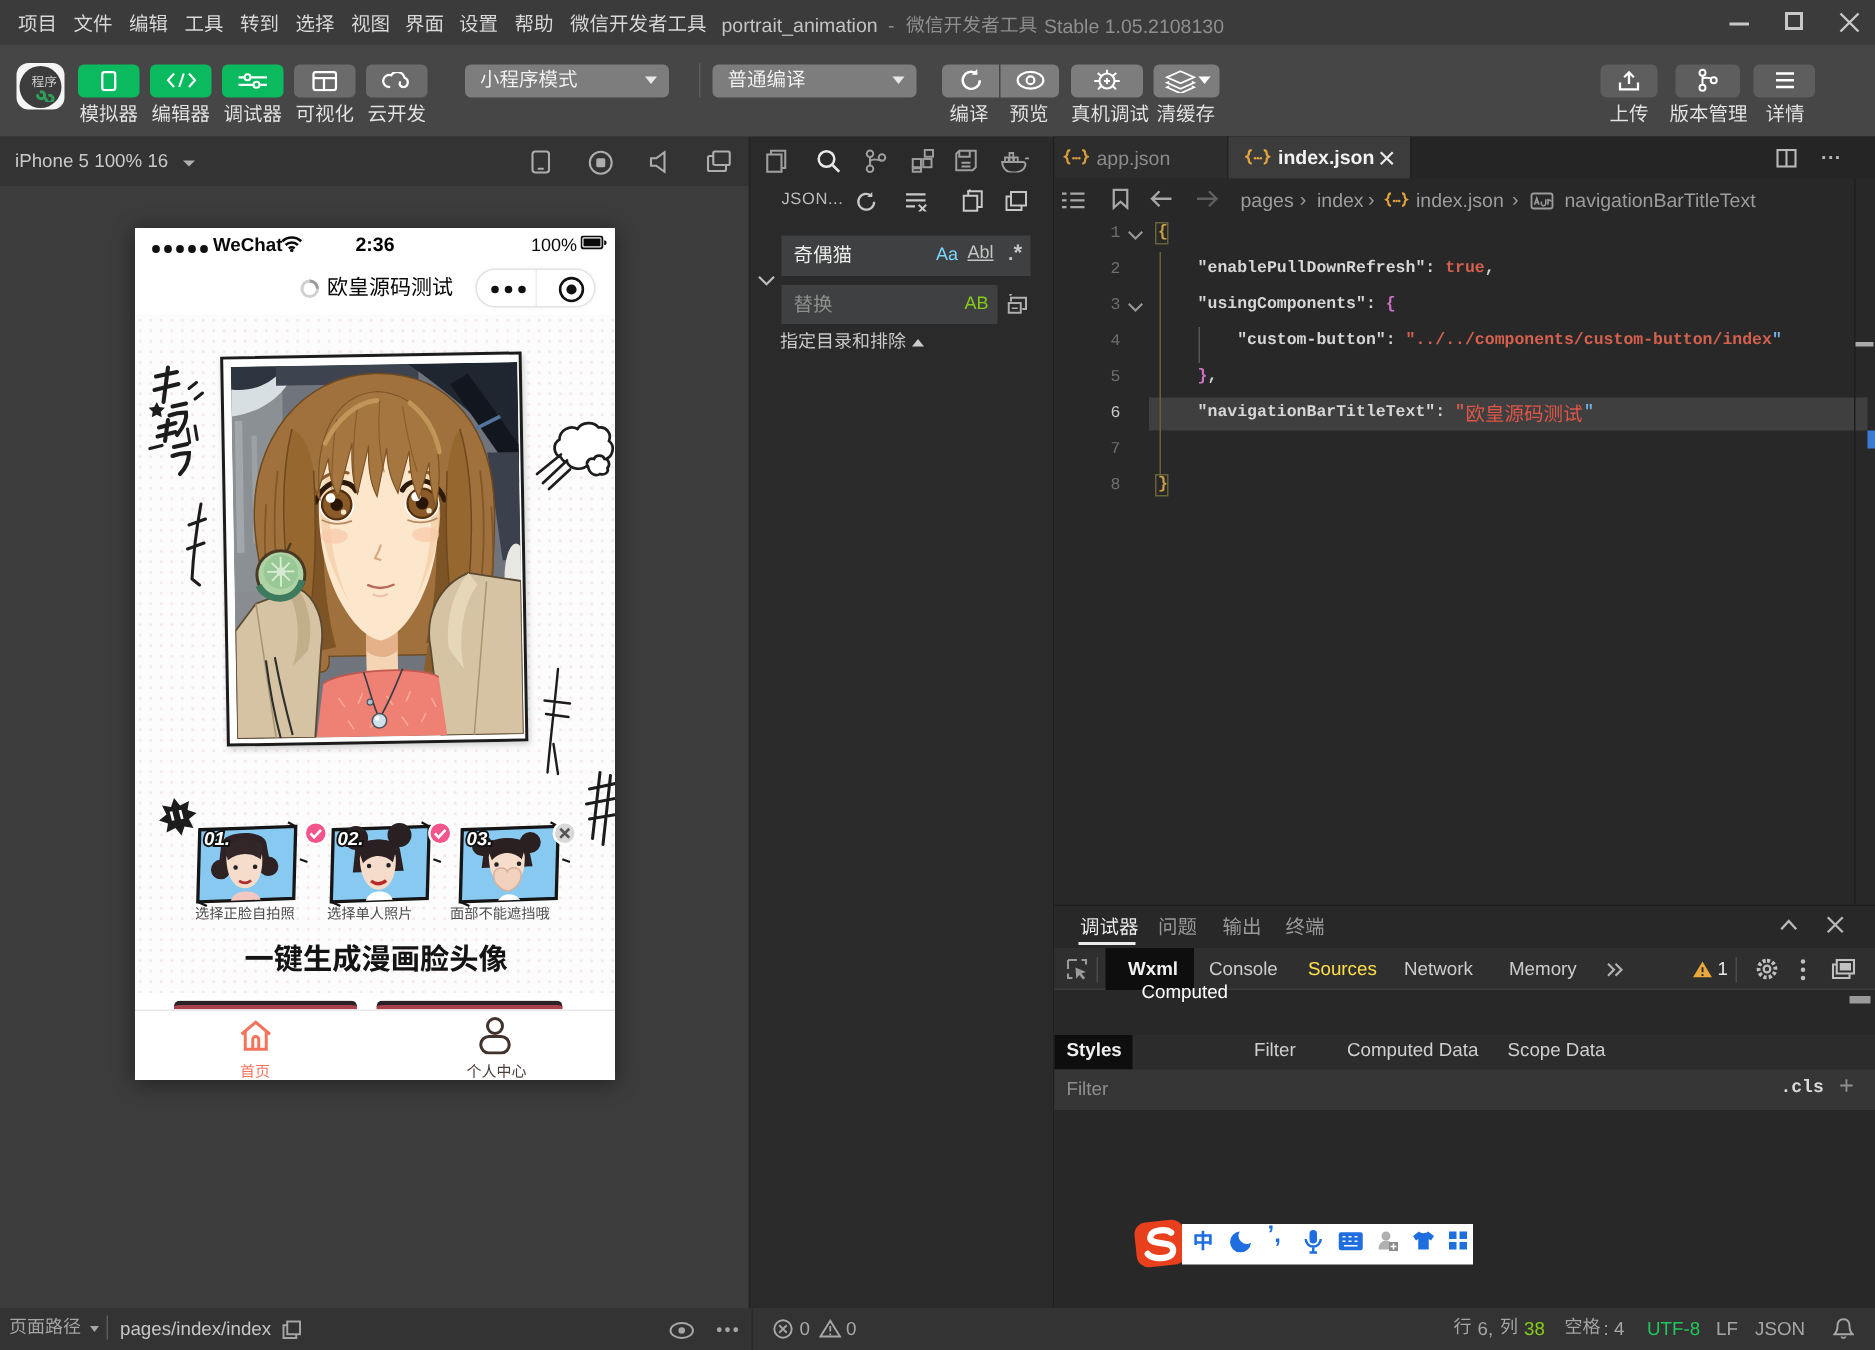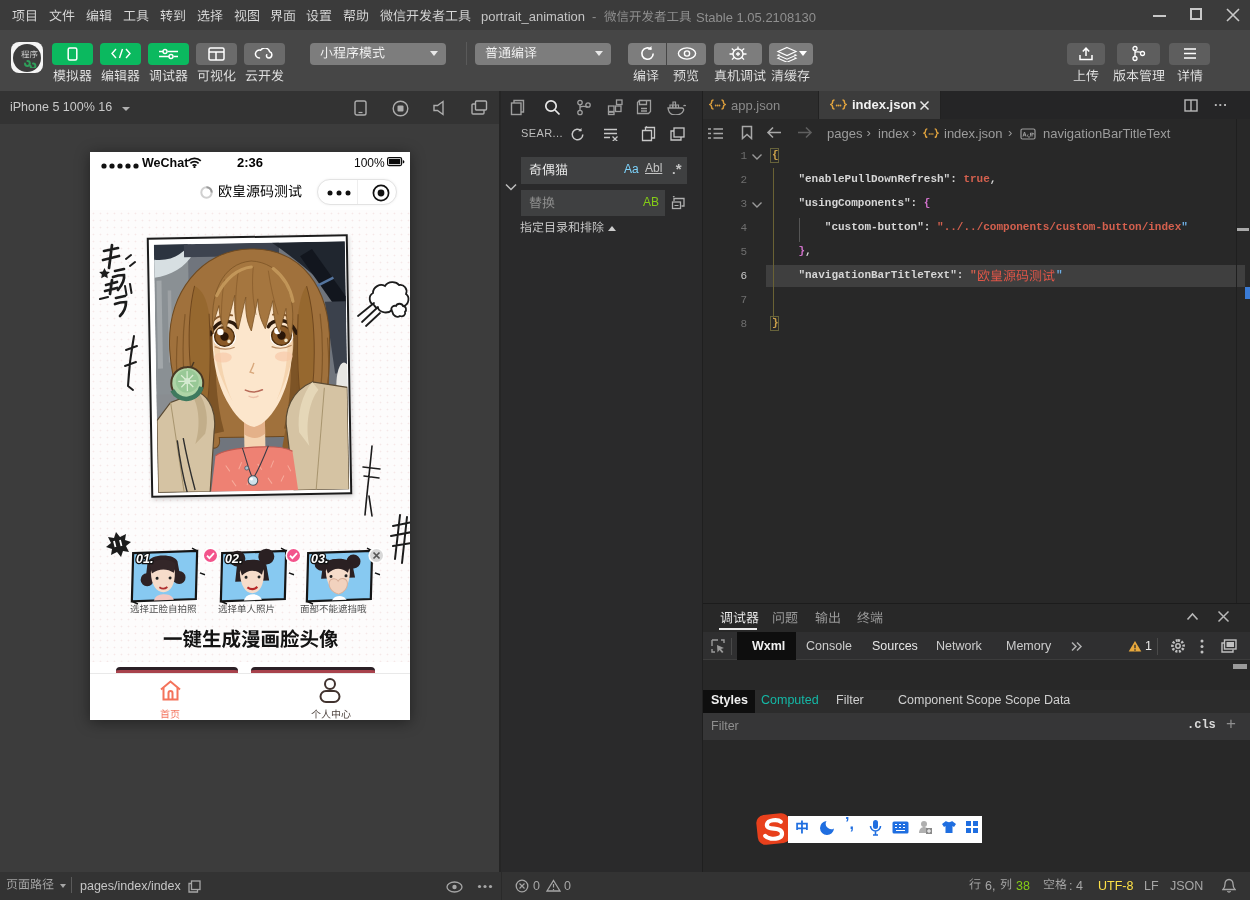--- a/index.html
+++ b/index.html
@@ -720,21 +720,21 @@
       <rect x="8.5" y="7" width="5.5" height="5.5" fill="none" stroke="#9e9e9e" stroke-width="1.3"></rect>
       <rect x="9.5" y="1" width="5.5" height="4.5" fill="none" stroke="#9e9e9e" stroke-width="1.3"></rect>
     </svg>
     <svg style="position:absolute;left:636px;top:99px" width="16" height="16">
       <path d="M1.5 3.5 3.5 1.5h11v11l-2 2h-11z M3.5 1.5v4h7v-4M5 9.5h6M5 12h6" fill="none" stroke="#9e9e9e" stroke-width="1.3"></path>
     </svg>
     <svg style="position:absolute;left:666px;top:100px" width="20" height="15">
       <path d="M2 8h14c1 0 2 1 1.5 2.5-1 3-4 4.5-8 4.5-4.5 0-7-2.5-7.5-7z" fill="none" stroke="#9e9e9e" stroke-width="1.3"></path>
       <path d="M4 8V5h2.5v3M7 8V5h2.5v3M10 8V5h2.5v3M7 4.5V2h2.5v2.5M17.5 6c.8-.8 2-.8 2.5 0" fill="none" stroke="#9e9e9e" stroke-width="1.2"></path>
     </svg>
-    <div style="position:absolute;left:521px;top:127px;font:11px Liberation Sans,sans-serif;color:#bdbdbd;letter-spacing:.4px">SEAR...</div>
+    <div style="position:absolute;left:521px;top:127px;font:11px Liberation Sans,sans-serif;color:#bdbdbd;letter-spacing:.4px">JSON...</div>
     <svg style="position:absolute;left:570px;top:127px" width="15" height="15">
       <path d="M12.8 7.5a5.3 5.3 0 1 1-1.6-3.8" fill="none" stroke="#c8c8c8" stroke-width="1.5"></path>
       <path d="M11.5 1v3.3H8.2z" fill="#c8c8c8"></path>
     </svg>
     <svg style="position:absolute;left:603px;top:128px" width="16" height="13">
       <path d="M1 1.5h13M1 5.5h13M1 9.5h6" stroke="#c8c8c8" stroke-width="1.5" fill="none"></path>
       <path d="M9.5 8.5l5 5M14.5 8.5l-5 5" stroke="#c8c8c8" stroke-width="1.3"></path>
     </svg>
     <svg style="position:absolute;left:641px;top:126px" width="15" height="16">
       <path d="M4.5 4.5v-3h9v10.5h-3" fill="none" stroke="#c8c8c8" stroke-width="1.3"></path>
@@ -914,21 +914,21 @@
     </svg>
     <div style="position:absolute;left:703px;top:632px;width:547px;height:28px;background:#2f2f30;border-bottom:1px solid #3c3c3c"></div>
     <svg style="position:absolute;left:711px;top:639px" width="15" height="15">
       <path d="M1 1h6M1 1v6M1 10v3h3M10 1h3v3" fill="none" stroke="#9a9a9a" stroke-width="1.4"></path>
       <path d="M6 6l7 3-3 1 2.5 3-1.5 1-2.5-3-2 2.5z" fill="#9a9a9a"></path>
     </svg>
     <div style="position:absolute;left:731px;top:638px;width:1px;height:17px;background:#4a4a4a"></div>
     <div style="position:absolute;left:737px;top:632px;width:59px;height:28px;background:#0e0e0e"></div>
     <div style="position:absolute;left:752px;top:639px;font:bold 12.5px Liberation Sans,sans-serif;color:#f0f0f0">Wxml</div>
     <div style="position:absolute;left:806px;top:639px;font:12.5px Liberation Sans,sans-serif;color:#cccccc">Console</div>
-    <div style="position:absolute;left:872px;top:639px;font:12.5px Liberation Sans,sans-serif;color:#e5e5e5">Sources</div>
+    <div style="position:absolute;left:872px;top:639px;font:12.5px Liberation Sans,sans-serif;color:#fde047">Sources</div>
     <div style="position:absolute;left:936px;top:639px;font:12.5px Liberation Sans,sans-serif;color:#cccccc">Network</div>
     <div style="position:absolute;left:1006px;top:639px;font:12.5px Liberation Sans,sans-serif;color:#cccccc">Memory</div>
     <svg style="position:absolute;left:1070px;top:641px" width="13" height="11">
       <path d="M2 1.5 6 5.5 2 9.5M7 1.5 11 5.5 7 9.5" fill="none" stroke="#b0b0b0" stroke-width="1.5"></path>
     </svg>
     <svg style="position:absolute;left:1128px;top:640px" width="14" height="12">
       <path d="M7 1 13.3 11.5H.7Z" fill="#e8a83c"></path>
       <path d="M7 4.8v3.4M7 9.3v1.4" stroke="#2a2a2a" stroke-width="1.3"></path>
     </svg>
     <div style="position:absolute;left:1145px;top:639px;font:12.5px Liberation Sans,sans-serif;color:#e8e8e8">1</div>
@@ -944,23 +944,23 @@
     </svg>
     <svg style="position:absolute;left:1221px;top:639px" width="16" height="14">
       <rect x="3.5" y="1" width="11.5" height="9" fill="none" stroke="#c0c0c0" stroke-width="1.4"></rect>
       <path d="M3.5 4H1v9h11v-2.5" fill="none" stroke="#c0c0c0" stroke-width="1.4"></path>
       <path d="M5.5 3h7.5v5H5.5z" fill="#c0c0c0"></path>
     </svg>
     <div style="position:absolute;left:1233px;top:664px;width:14px;height:5px;background:#9a9a9a"></div>
     <div style="position:absolute;left:703px;top:690px;width:547px;height:23px;background:#2c2c2c"></div>
     <div style="position:absolute;left:703px;top:690px;width:52px;height:23px;background:#0e0e0e"></div>
     <div style="position:absolute;left:711px;top:693px;font:bold 12.5px Liberation Sans,sans-serif;color:#f0f0f0">Styles</div>
-    <div style="position:absolute;left:761px;top:693px;font:12.5px Liberation Sans,sans-serif;color:#14b8a6">Computed</div>
+    <div style="position:absolute;left:761px;top:654px;font:12.5px Liberation Sans,sans-serif;color:#ffffff">Computed</div>
     <div style="position:absolute;left:836px;top:693px;font:12.5px Liberation Sans,sans-serif;color:#cfcfcf">Filter</div>
-    <div style="position:absolute;left:898px;top:693px;font:12.5px Liberation Sans,sans-serif;color:#cfcfcf">Component Scope</div>
+    <div style="position:absolute;left:898px;top:693px;font:12.5px Liberation Sans,sans-serif;color:#cfcfcf">Computed Data</div>
     <div style="position:absolute;left:1005px;top:693px;font:12.5px Liberation Sans,sans-serif;color:#cfcfcf">Scope Data</div>
     <div style="position:absolute;left:703px;top:713px;width:547px;height:27px;background:#363637"></div>
     <div style="position:absolute;left:711px;top:719px;font:12.5px Liberation Sans,sans-serif;color:#8f8f8f">Filter</div>
     <div style="position:absolute;left:1187px;top:718px;font:bold 12px Liberation Mono,monospace;color:#dadada">.cls</div>
     <div style="position:absolute;left:1226px;top:714px;font:17px Liberation Sans,sans-serif;color:#8f8f8f">+</div>
     <div style="position:absolute;left:757px;top:814px;width:33px;height:30px;background:#e8401c;border-radius:8px;transform:rotate(-6deg)"></div>
     <div style="position:absolute;left:788px;top:816px;width:194px;height:27px;background:#fff"></div>
     <svg style="position:absolute;left:759px;top:815px;transform:rotate(-6deg)" width="30" height="28">
       <path d="M22.5 7.5C20 4.5 10 4 8.5 8.5 7 13.5 15 13 19.5 15c4.5 2 4 7.5-1.5 8.5-4.5.8-10.5-.5-12.5-3.5" fill="none" stroke="#fff" stroke-width="4.2" stroke-linecap="round"></path>
     </svg>
@@ -1043,19 +1043,19 @@
       </g>
     </svg>
     <div style="position:absolute;left:1016px;top:879px;font:12.5px Liberation Sans,sans-serif;color:#84cc16">38</div>
     <svg style="position:absolute;left:1043.0px;top:878.0px;overflow:visible" width="24" height="14">
       <g fill="#a6a6a6" transform="translate(0,10.56) scale(0.01200,-0.01200)">
         <use href="#g31354R" x="0"></use>
         <use href="#g26684R" x="1000"></use>
       </g>
     </svg>
     <div style="position:absolute;left:1069px;top:879px;font:12.5px Liberation Sans,sans-serif;color:#a6a6a6">: 4</div>
-    <div style="position:absolute;left:1098px;top:879px;font:12.5px Liberation Sans,sans-serif;color:#fde047">UTF-8</div>
+    <div style="position:absolute;left:1098px;top:879px;font:12.5px Liberation Sans,sans-serif;color:#22c55e">UTF-8</div>
     <div style="position:absolute;left:1144px;top:879px;font:12.5px Liberation Sans,sans-serif;color:#a6a6a6">LF</div>
     <div style="position:absolute;left:1170px;top:879px;font:12.5px Liberation Sans,sans-serif;color:#a6a6a6">JSON</div>
     <svg style="position:absolute;left:1222px;top:878px" width="14" height="15">
       <path d="M7 1.5c-2.8 0-4 2-4 4.5 0 3-1 4.5-2 5.5h12c-1-1-2-2.5-2-5.5 0-2.5-1.2-4.5-4-4.5z" fill="none" stroke="#a6a6a6" stroke-width="1.3"></path>
       <path d="M5.5 13a1.6 1.6 0 0 0 3 0" fill="none" stroke="#a6a6a6" stroke-width="1.2"></path>
     </svg>
   </div>
 </body></html>

